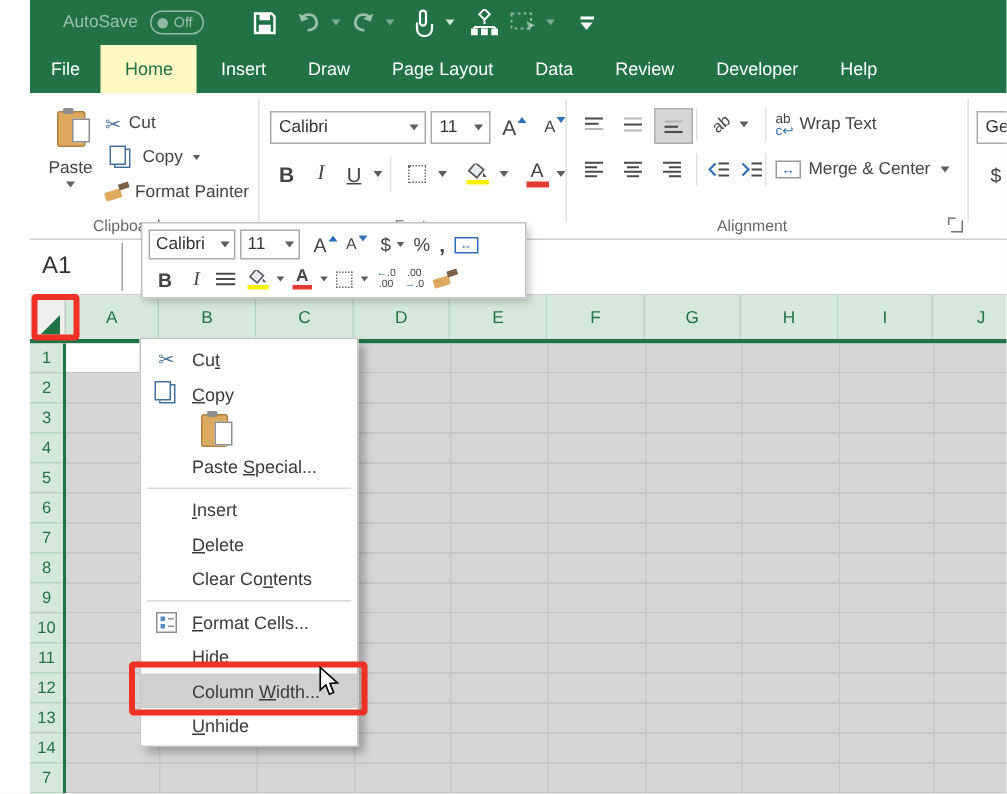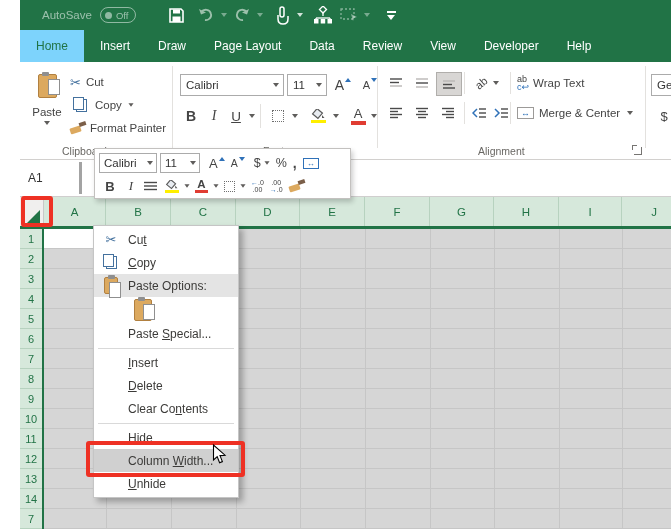--- a/index.html
+++ b/index.html
@@ -10,21 +10,21 @@
   .autosave{color:rgba(255,255,255,.55);font-size:11.5px;margin-left:22px;}
   .as-pill{display:inline-flex;align-items:center;gap:4px;border:1px solid rgba(255,255,255,.5);border-radius:9px;height:14px;padding:0 7px 0 4px;margin-left:8px;color:rgba(255,255,255,.55);font-size:9.5px;vertical-align:middle;}
   .as-dot{width:7px;height:7px;border-radius:50%;background:rgba(255,255,255,.5);}
   .qat{display:flex;align-items:center;margin-left:16px;gap:2px;}
   .qbtn{display:inline-flex;align-items:center;justify-content:center;height:22px;min-width:20px;}
   .qcaret{width:0;height:0;border-left:3px solid transparent;border-right:3px solid transparent;border-top:4px solid rgba(255,255,255,.8);margin:0 3px;}
   .qcaret.dim{border-top-color:rgba(255,255,255,.4);}
   
   .tabrow{left:0;top:30px;width:700px;height:32px;background:#217346;display:flex;}
   .tab{color:#fff;font-size:12px;display:flex;align-items:center;padding:0 14px;white-space:nowrap;}
-  .tab.active{background:#7dd3fc;color:#217346;}
+  .tab.active{background:#fef9c3;color:#217346;}
   
   .ribbon{left:0;top:62px;width:671px;height:98px;background:#fff;border-bottom:1px solid #d2d0ce;box-sizing:border-box;color:#444;}
   .gsep{position:absolute;top:4px;width:1px;height:82px;background:#e3e1de;}
   .glabel{position:absolute;top:83px;font-size:10.5px;color:#696763;}
   .launcher{position:absolute;width:7px;height:7px;border-left:1.5px solid #767472;border-top:1.5px solid #767472;}
   .launcher::after{content:"";position:absolute;right:-2px;bottom:-2px;width:4px;height:4px;border-right:1.5px solid #767472;border-bottom:1.5px solid #767472;}
   .rtext{font-size:11.5px;color:#444;}
   .caret{width:0;height:0;border-left:3.5px solid transparent;border-right:3.5px solid transparent;border-top:4px solid #5f5d5b;display:inline-block;}
   .combo{position:absolute;background:#fff;border:1px solid #ababab;display:flex;align-items:center;font-size:11.5px;color:#333;box-sizing:border-box;padding-left:5px;}
   .combo .caret{margin-left:auto;margin-right:4px;}
@@ -36,21 +36,21 @@
   .brush::before{content:"";position:absolute;left:0;top:5px;width:11px;height:6px;background:#dca95f;border-radius:1px;transform:rotate(-18deg);}
   .brush::after{content:"";position:absolute;right:0;top:0;width:7px;height:4px;background:#7b5f49;transform:rotate(-18deg);}
   .ic-copy{position:relative;width:9px;height:11px;border:1px solid #44719e;background:#fff;}
   .ic-copy::before{content:"";position:absolute;left:-4px;top:-3px;width:9px;height:11px;border:1px solid #44719e;background:#fff;}
   .colorbar{position:absolute;left:1px;bottom:1px;height:3.5px;}
   .borderic{width:12px;height:12px;border:1px dotted #6f6f6f;box-sizing:border-box;}
   .lines-ic line{stroke:#4a4a4a;stroke-width:1.4;}
   .sel-toggle{background:#d8d6d4;border:1px solid #b0aeab;}
   
   .fbar{left:0;top:160px;width:671px;height:37px;background:#fff;border-bottom:1px solid #d0cece;box-sizing:border-box;}
-  .namebox{position:absolute;left:0;top:2px;width:62px;height:32px;border-right:3px solid #a3a3a3;display:flex;align-items:center;padding-left:8px;font-size:12px;color:#333;box-sizing:border-box;}
+  .namebox{position:absolute;left:0;top:2px;width:62px;height:32px;border-right:1px solid #a3a3a3;display:flex;align-items:center;padding-left:8px;font-size:16px;color:#333;box-sizing:border-box;}
   
   .minibar{left:74px;top:148px;width:257px;height:51px;background:#fff;border:1px solid #c3c1bf;box-shadow:2px 3px 5px rgba(0,0,0,.2);z-index:30;box-sizing:border-box;}
   .mrow{position:absolute;left:4px;display:flex;align-items:center;height:22px;}
   .mbtn{display:flex;align-items:center;justify-content:center;height:20px;padding:0 3px;font-size:12px;color:#444;}
   .mcombo{background:#fff;border:1px solid #ababab;display:flex;align-items:center;height:20px;font-size:11.5px;color:#333;box-sizing:border-box;padding-left:4px;}
   .dec-ic{font-size:7px;line-height:7px;color:#444;text-align:center;}
   .dec-ic b{color:#2f71b8;font-weight:normal;}
   
   .corner{left:0;top:197px;width:24px;height:29px;background:#f0efee;border-right:1px solid #c8c8c8;box-sizing:border-box;}
   .corner-tri{position:absolute;right:3px;bottom:3px;width:0;height:0;border-left:13px solid transparent;border-bottom:13px solid #217346;}
@@ -137,27 +137,27 @@
       </span>
         <span class="qcaret dim"></span>
       <span class="qbtn" style="margin-left:6px;flex-direction:column;gap:2px;">
         <span style="width:9px;height:2px;background:#fff;display:block;"></span>
         <span style="width:0;height:0;border-left:4px solid transparent;border-right:4px solid transparent;border-top:5px solid #fff;display:block;"></span>
       </span>
     </div>
   </div>
 
   <div class="abs tabrow">
+    <div class="tab">File</div>
     <div class="tab active" style="padding:0 16px;">Home</div>
     <div class="tab" style="margin-left:2px;">Insert</div>
     <div class="tab">Draw</div>
     <div class="tab">Page Layout</div>
     <div class="tab">Data</div>
     <div class="tab">Review</div>
-    <div class="tab">View</div>
     <div class="tab">Developer</div>
     <div class="tab">Help</div>
   </div>
 
   <div class="abs ribbon">
     <div class="gsep" style="left:152px;"></div>
     <div class="gsep" style="left:357px;"></div>
     <div class="gsep" style="left:625px;"></div>
 
     <div class="rbtn" style="left:6px;top:6px;width:42px;height:74px;flex-direction:column;justify-content:flex-start;">
@@ -435,26 +435,20 @@
           <span style="color:#44719e;font-size:13px;">✂</span>
         </span>
       <span class="lbl"><span>Cu</span><u>t</u><span></span></span>
     </div>
     <div class="mi">
       <span class="gut">
           <span class="ic-copy"></span>
         </span>
       <span class="lbl"><span></span><u>C</u><span>opy</span></span>
     </div>
-    <div class="mi hl1">
-      <span class="gut">
-          <span class="clipb" style="width:12px;height:15px;"></span>
-        </span>
-      <span class="lbl"><span>Paste Options:</span><u></u><span></span></span>
-    </div>
     <div class="pasterow">
       <span class="sp"></span>
       <span class="clipb" style="width:16px;height:20px;"></span>
     </div>
     <div class="mi">
       <span class="gut"></span>
       <span class="lbl"><span>Paste </span><u>S</u><span>pecial...</span></span>
     </div>
     <div class="msep"></div>
     <div class="mi">
@@ -463,20 +457,31 @@
     </div>
     <div class="mi">
       <span class="gut"></span>
       <span class="lbl"><span></span><u>D</u><span>elete</span></span>
     </div>
     <div class="mi">
       <span class="gut"></span>
       <span class="lbl"><span>Clear Co</span><u>n</u><span>tents</span></span>
     </div>
     <div class="msep"></div>
+    <div class="mi">
+      <span class="gut">
+          <span style="width:12px;height:12px;border:1px solid #8f8f8f;background:#fff;position:relative;display:inline-block;">
+            <span style="position:absolute;left:2px;top:2px;width:3px;height:3px;background:#5b8ac2;"></span>
+            <span style="position:absolute;left:2px;top:7px;width:3px;height:3px;background:#5b8ac2;"></span>
+            <span style="position:absolute;left:7px;top:3px;width:4px;height:1px;background:#8f8f8f;"></span>
+            <span style="position:absolute;left:7px;top:8px;width:4px;height:1px;background:#8f8f8f;"></span>
+          </span>
+        </span>
+      <span class="lbl"><span></span><u>F</u><span>ormat Cells...</span></span>
+    </div>
     <div class="mi">
       <span class="gut"></span>
       <span class="lbl"><span></span><u>H</u><span>ide</span></span>
     </div>
     <div class="mi hl2">
       <span class="gut"></span>
       <span class="lbl"><span>Column </span><u>W</u><span>idth...</span></span>
     </div>
     <div class="mi">
       <span class="gut"></span>

